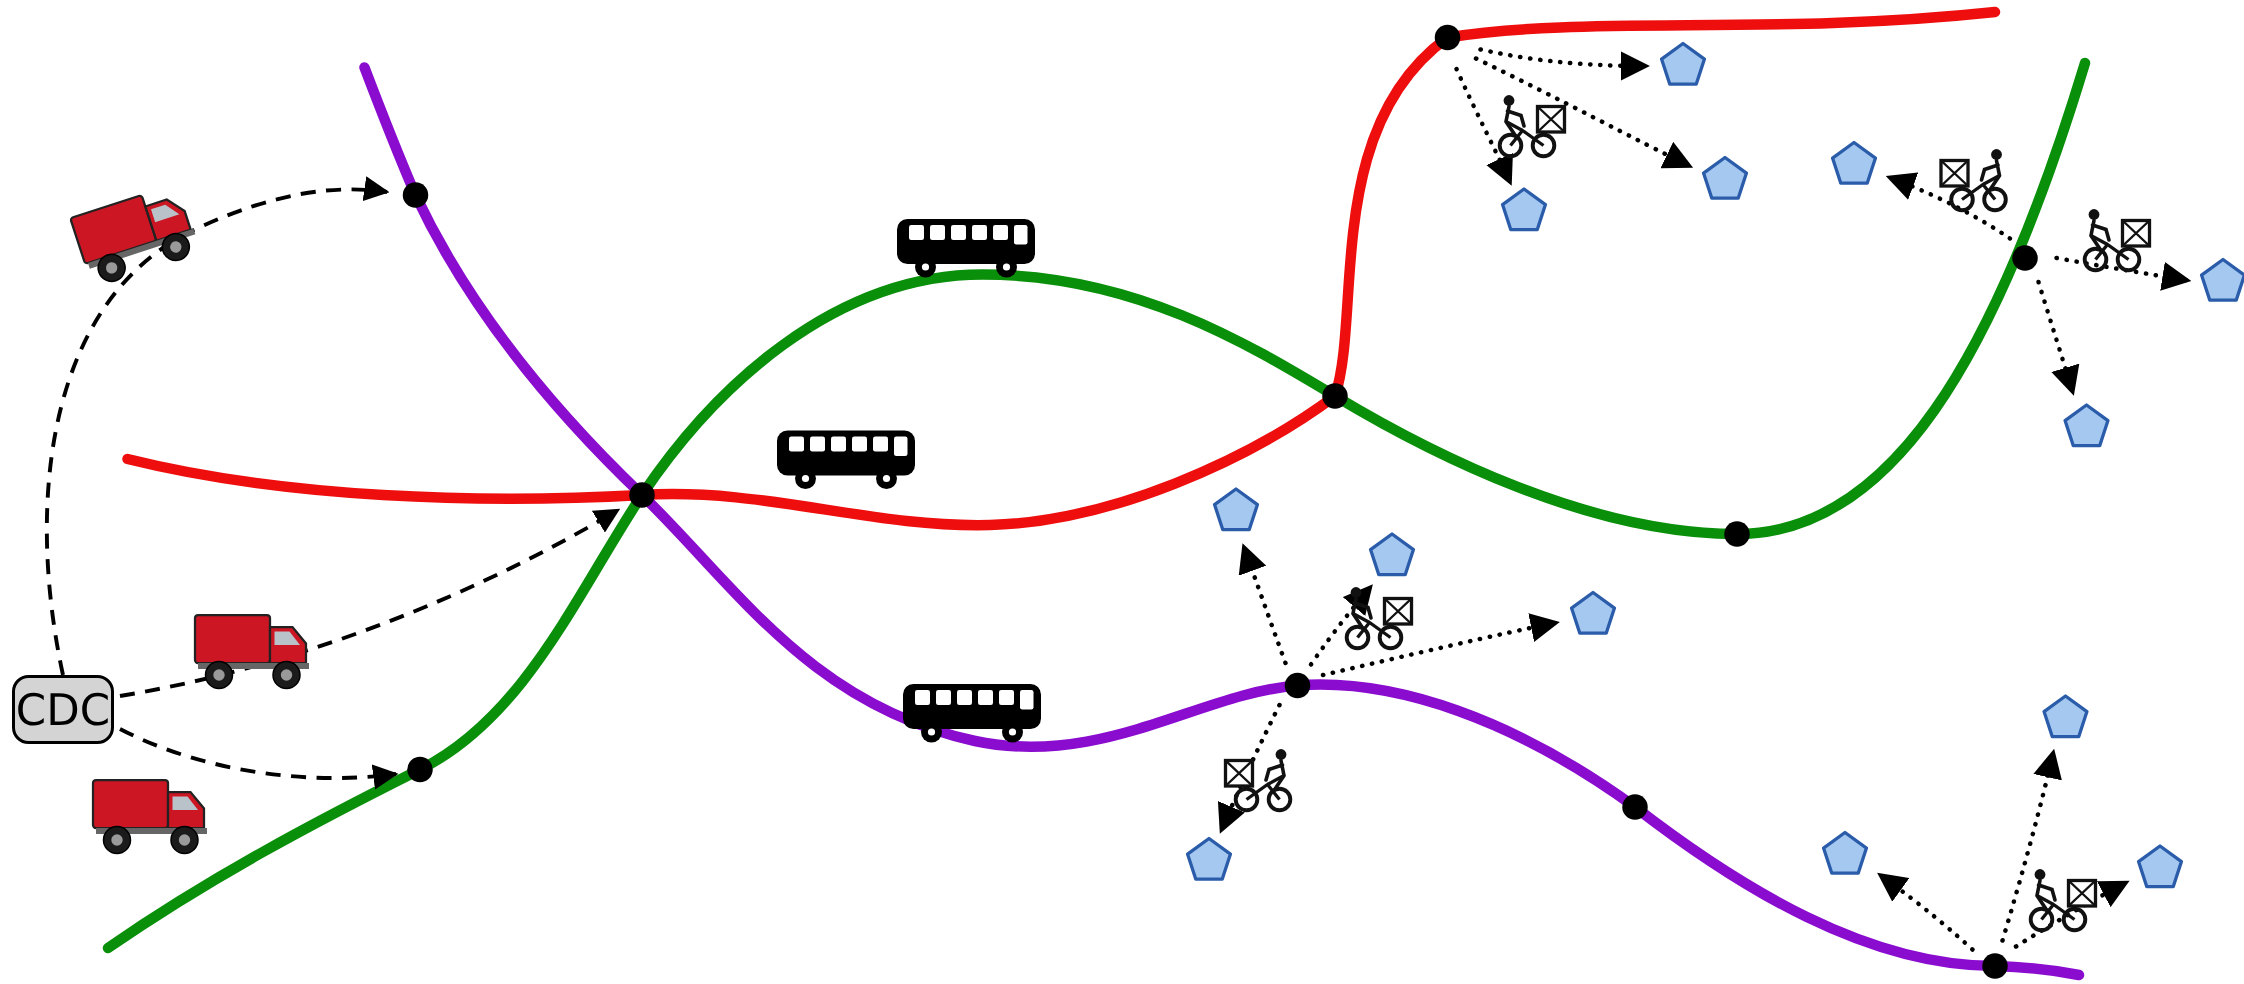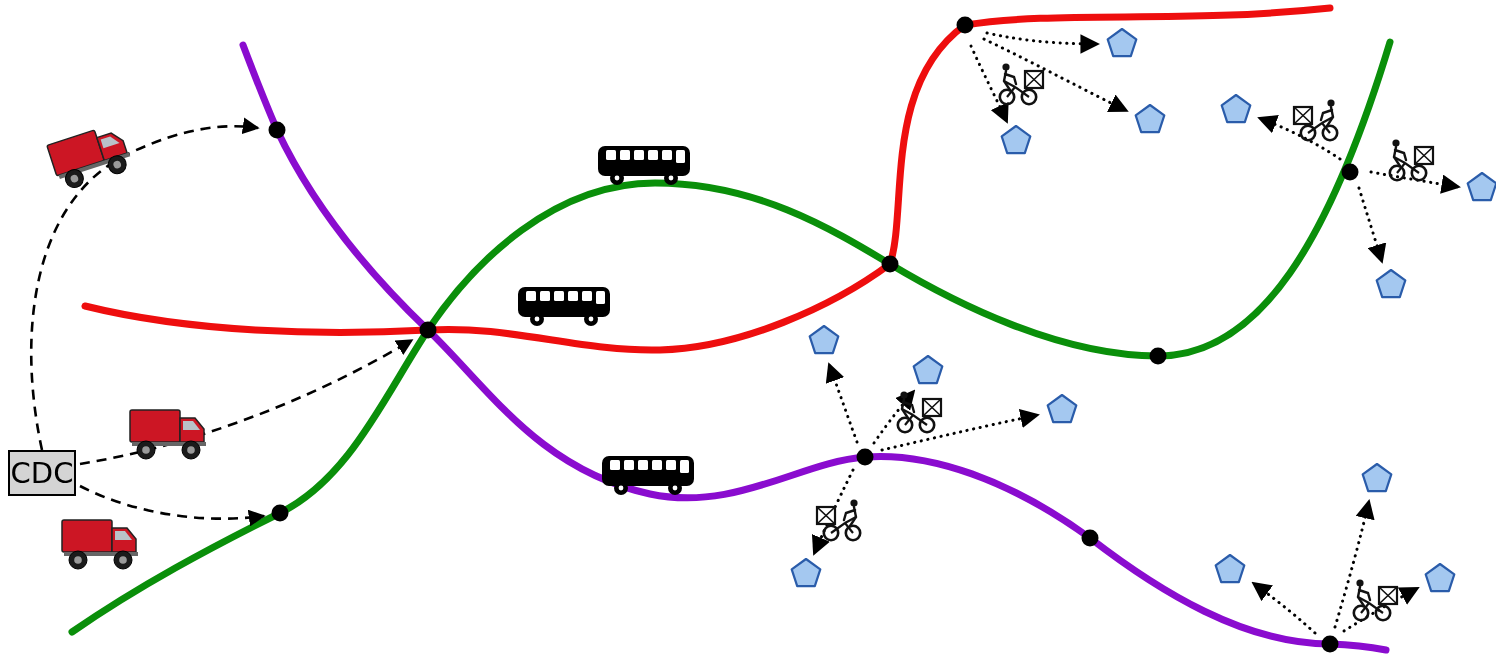--- a/index.html
+++ b/index.html
@@ -199,14 +199,14 @@
           <circle cx="8" cy="5" r="3.6" fill="#111111"></circle>
           <path d="M8 9 L6 19 L12 28 M7 12 L16 15 L18 22" stroke="#111111" stroke-width="2.4" fill="none" stroke-linecap="round"></path>
           <circle cx="9" cy="35" r="7.2" fill="none" stroke="#111111" stroke-width="2.6"></circle>
           <circle cx="31" cy="35" r="7.2" fill="none" stroke="#111111" stroke-width="2.6"></circle>
           <path d="M9 35 L17 25 L31 35 M6 19 L17 25" stroke="#111111" stroke-width="2.2" fill="none"></path>
           <rect x="27" y="9" width="18" height="17" fill="#fff" stroke="#111111" stroke-width="2.2"></rect>
           <path d="M27 9 L45 26 M45 9 L27 26" stroke="#111111" stroke-width="1.6"></path>
         </g>
       </g>
     </svg>
-  <div class="cdc-box" style="left: 8px; top: 450px; width: 68px; height: 46px; background: rgb(212, 212, 212);">CDC</div>
+  <div class="cdc-box" style="left: 8px; top: 450px; width: 68px; height: 46px; background: rgb(212, 212, 212); border-radius: 11px;">CDC</div>
 </div>
 
 </body></html>

